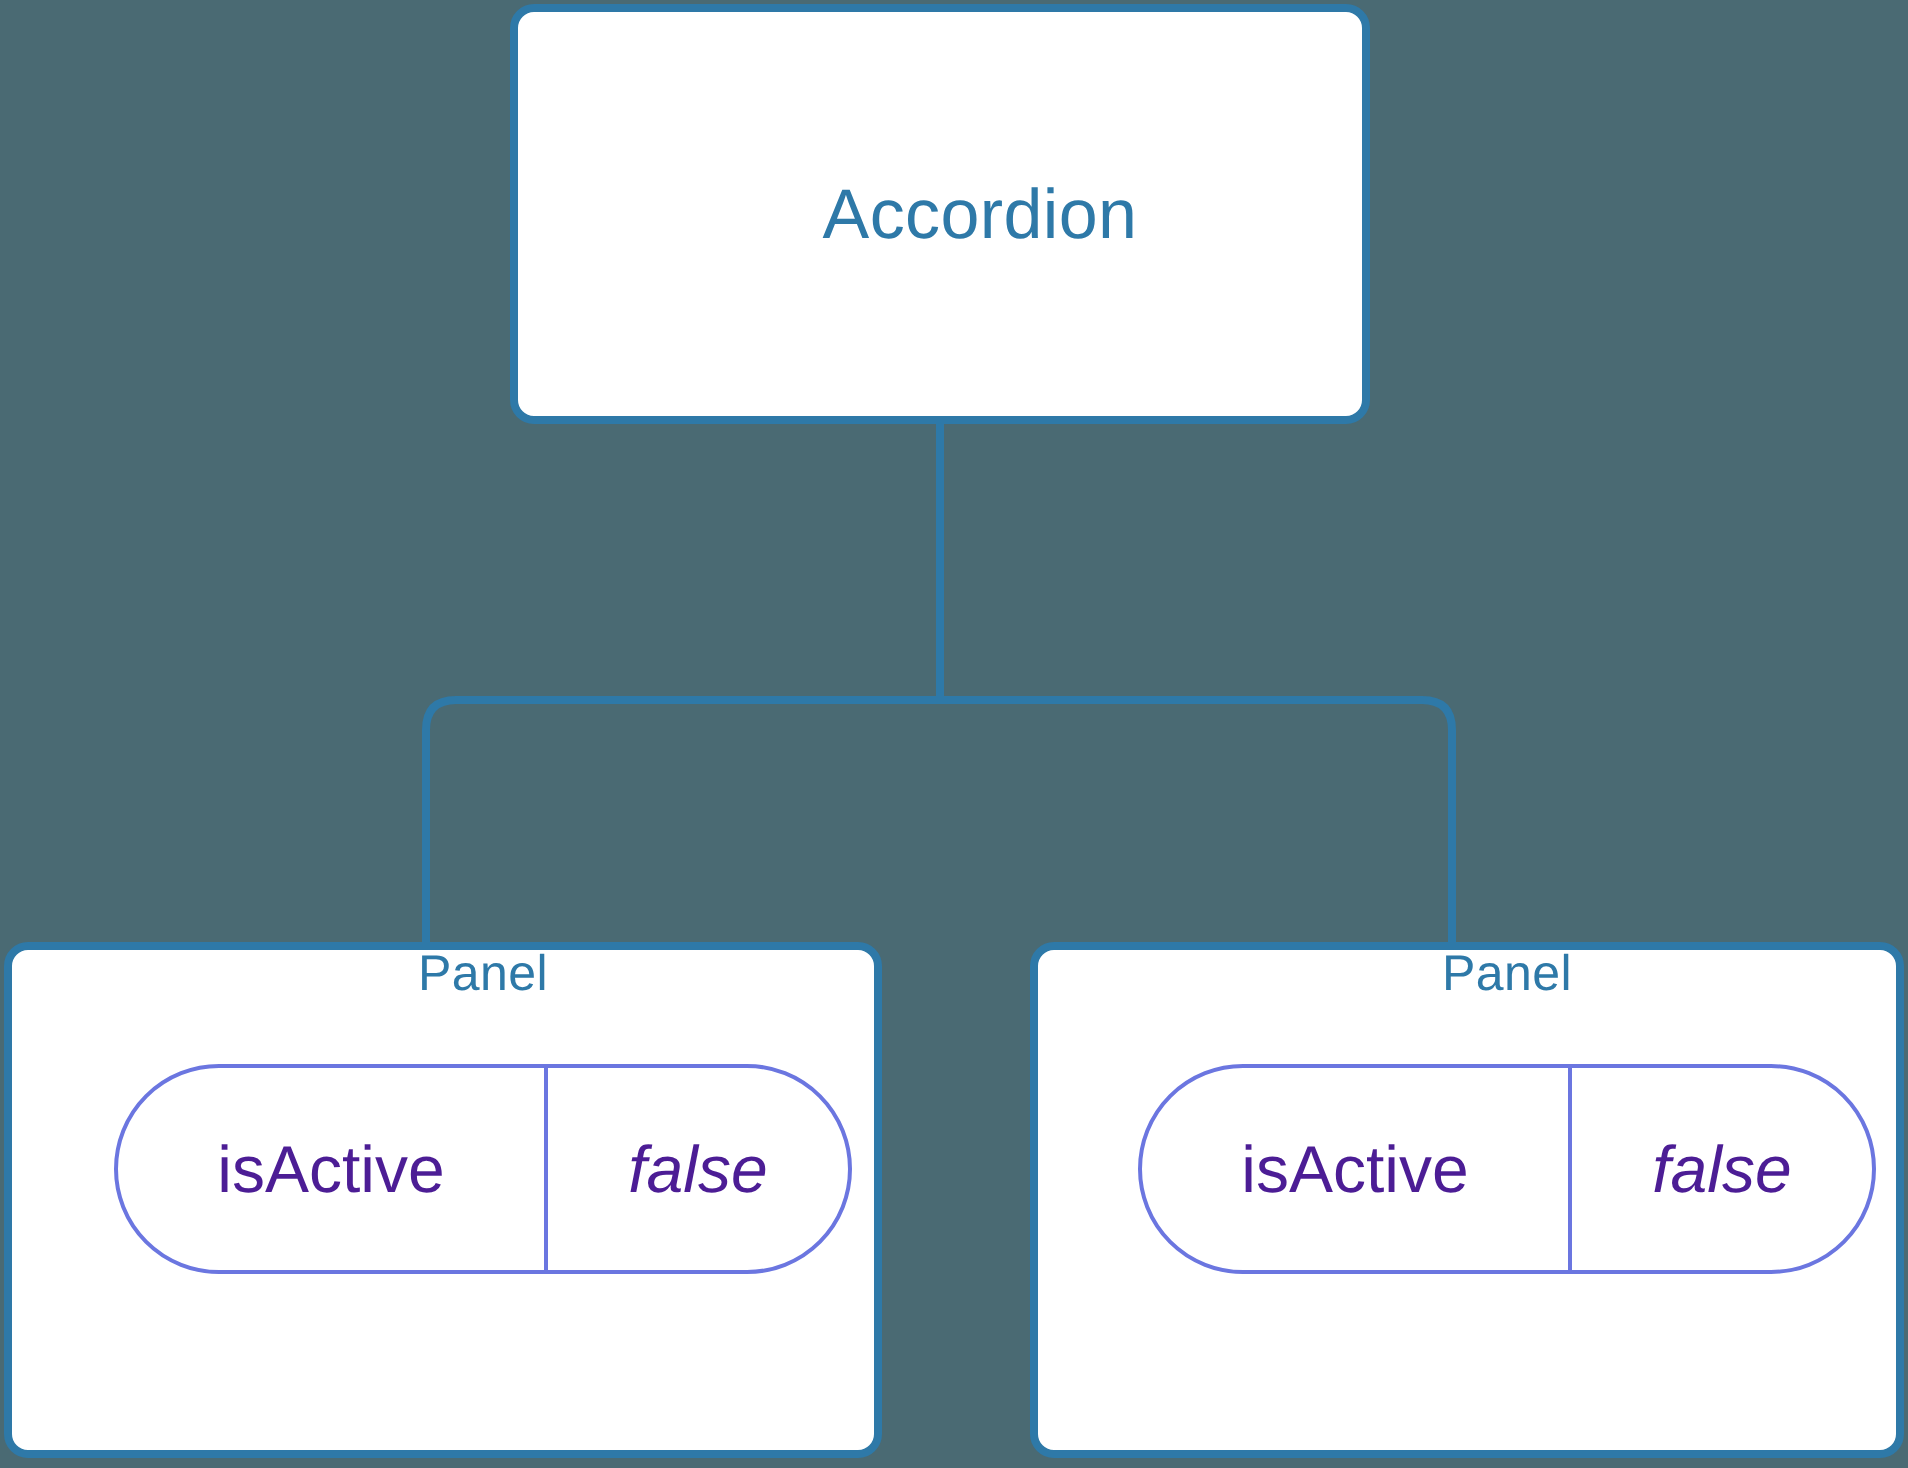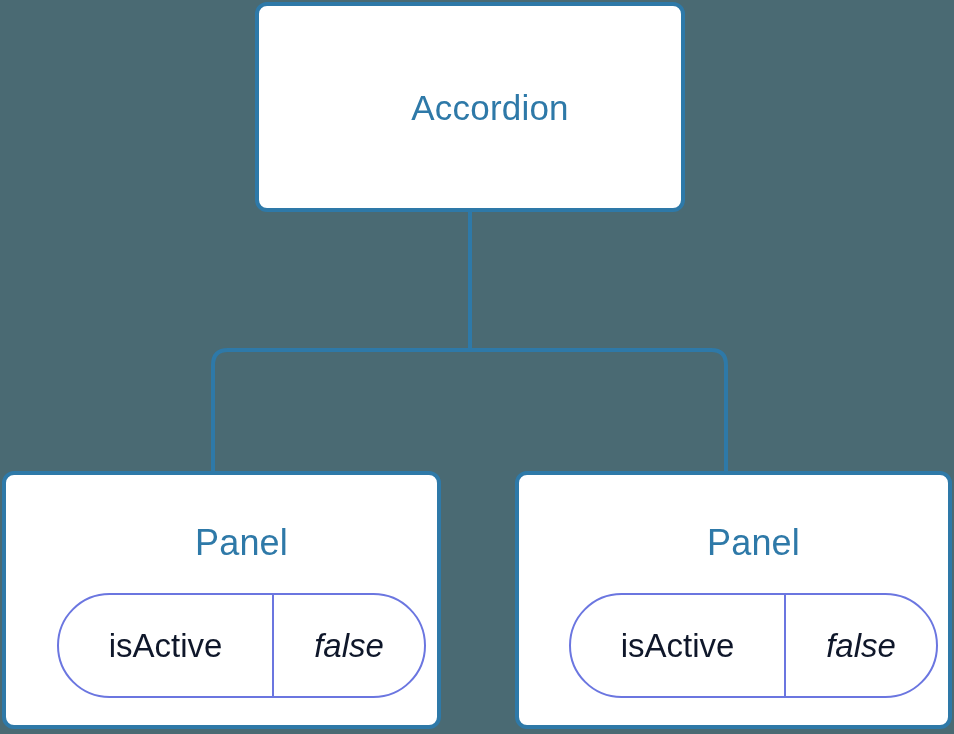--- a/index.html
+++ b/index.html
@@ -65,40 +65,39 @@
     font-weight: 400;
     letter-spacing: 0.2px;
     line-height: 1;
     text-align: center;
     white-space: nowrap;
   }
   #node-accordion .node-title {
     font-size: 35px;
   }
   .panel-node .node-title {
-    font-size: 36px;
-    margin-top: 50px;
+    font-size: 25px;
   }
   .prop-pill {
     display: flex;
     flex-direction: row;
     align-items: stretch;
     box-sizing: border-box;
     height: 105px;
     border: 2px solid #6b76e0;
     border-radius: 53px;
     background: #ffffff;
     margin-top: 32px;
     overflow: hidden;
   }
   .prop-key, .prop-value {
     display: flex;
     align-items: center;
     justify-content: center;
-    color: #0f172a;
+    color: #4c1d95;
     font-size: 33px;
     line-height: 1;
     white-space: nowrap;
   }
   .prop-key {
     width: 213px;
     border-right: 2px solid #6b76e0;
   }
   .prop-value {
     width: 150px;

